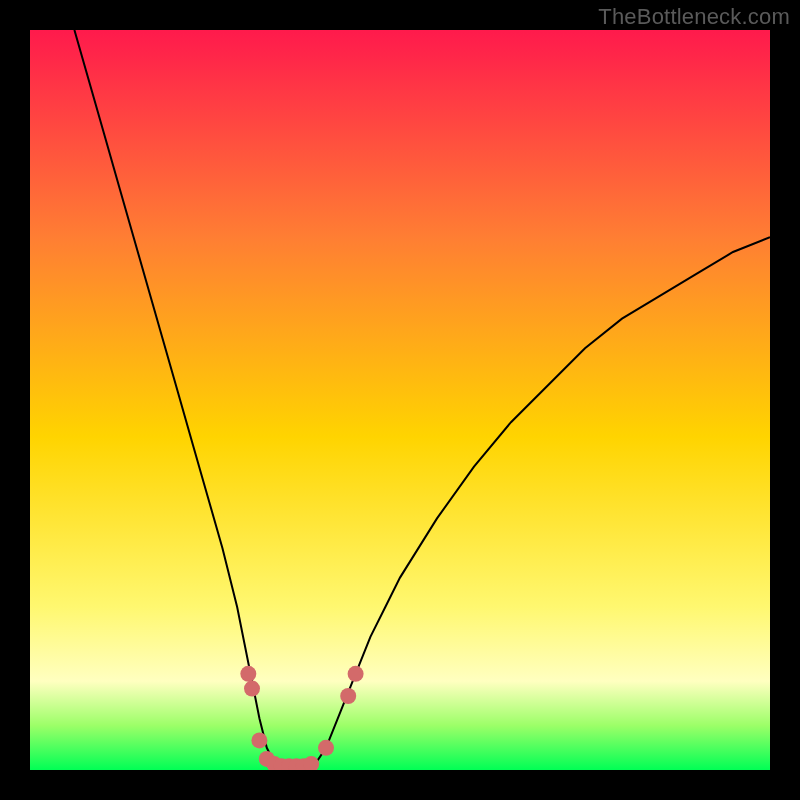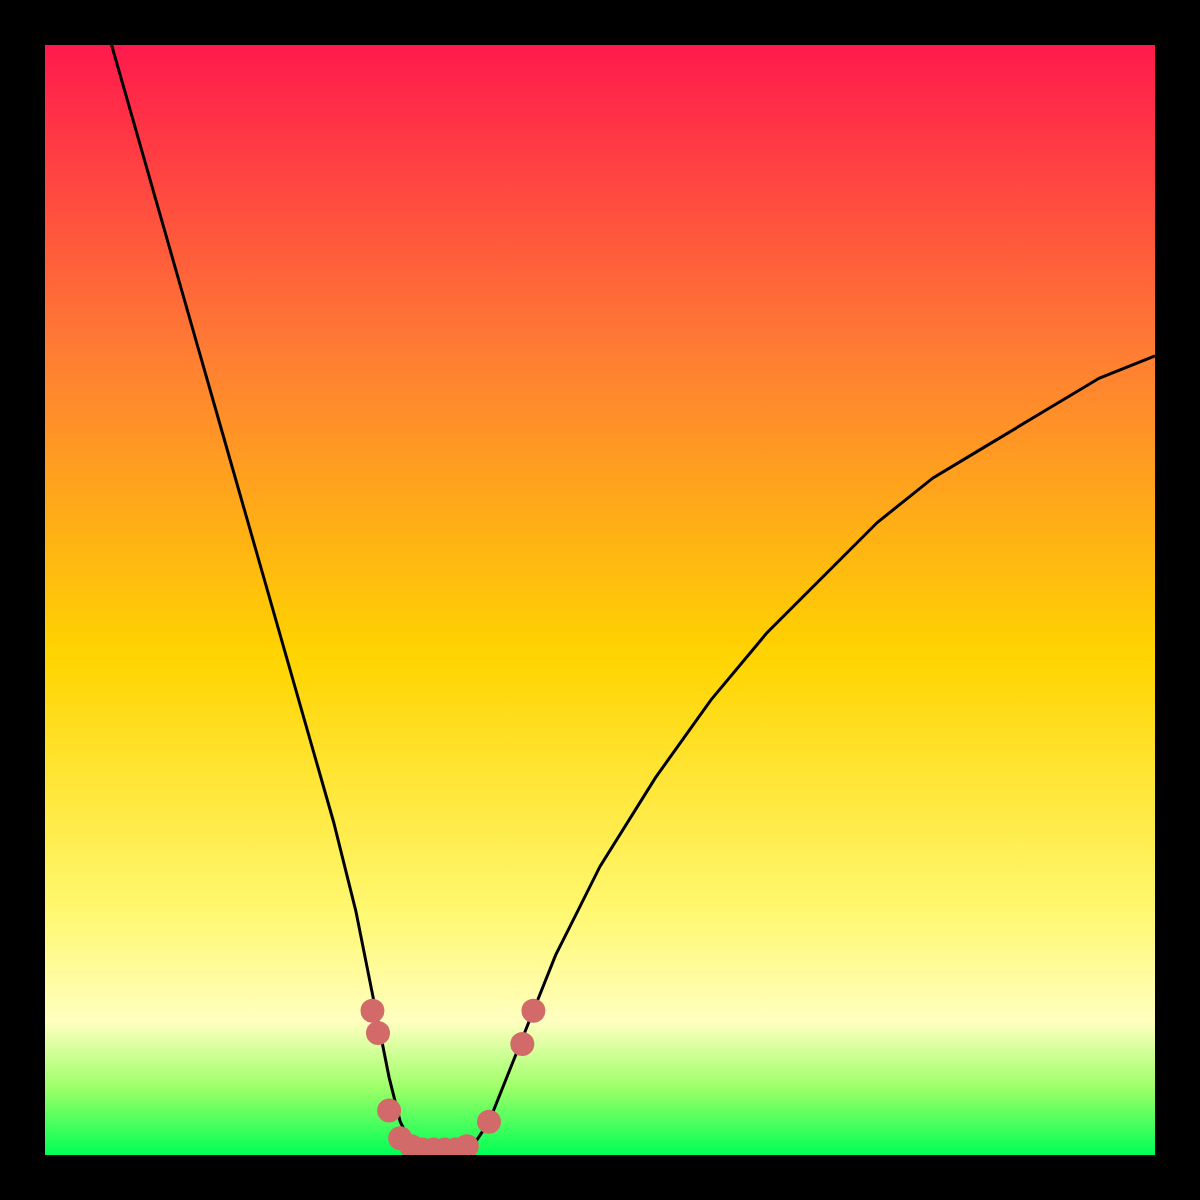--- a/index.html
+++ b/index.html
@@ -40,20 +40,21 @@
     display: block;
     width: 740px;
     height: 740px;
   }
 </style>
 </head>
 <body>
 
 <div class="frame">
 
+  <div class="watermark">TheBottleneck.com</div>
 
   <div class="plot-area">
     <svg viewBox="0 0 740 740" preserveAspectRatio="none">
       <defs>
         <linearGradient id="bg-grad" x1="0" y1="0" x2="0" y2="1">
           <stop id="g0" offset="0%" stop-color="#ff1a4c"></stop>
           <stop id="g1" offset="28%" stop-color="#ff7e33"></stop>
           <stop id="g2" offset="55%" stop-color="#ffd400"></stop>
           <stop id="g3" offset="78%" stop-color="#fff870"></stop>
           <stop id="g4" offset="88%" stop-color="#ffffc0"></stop>

